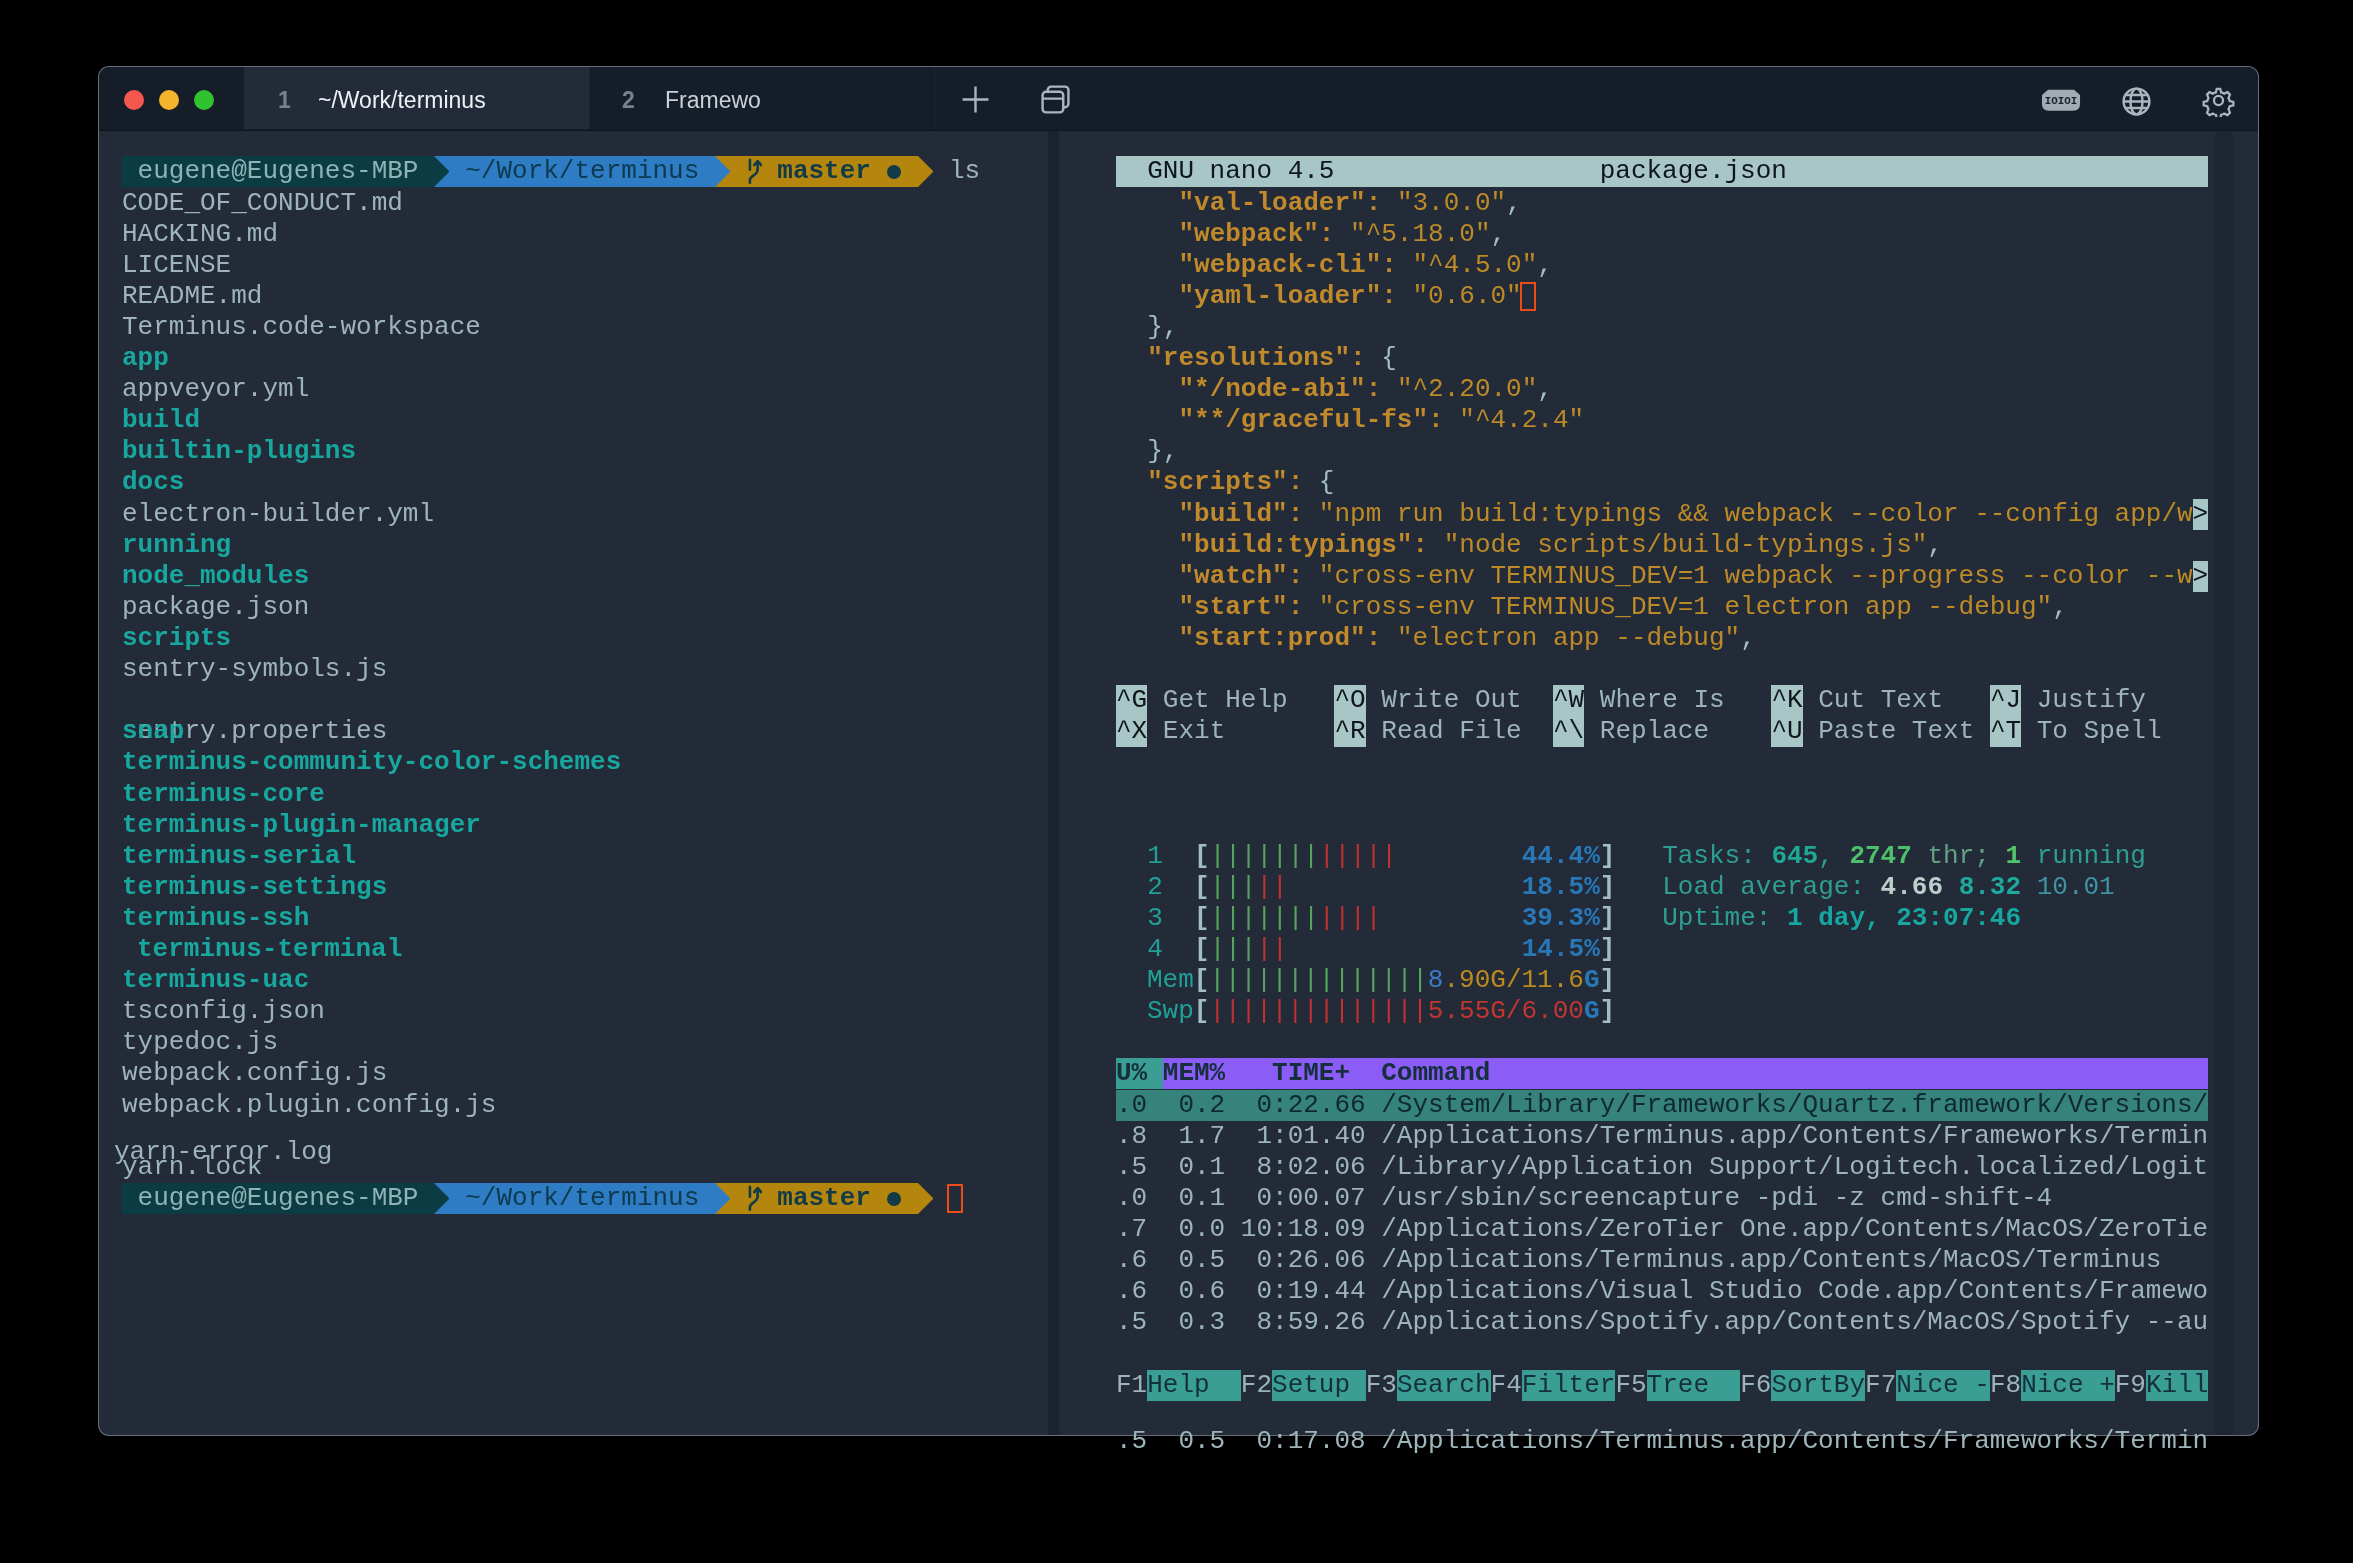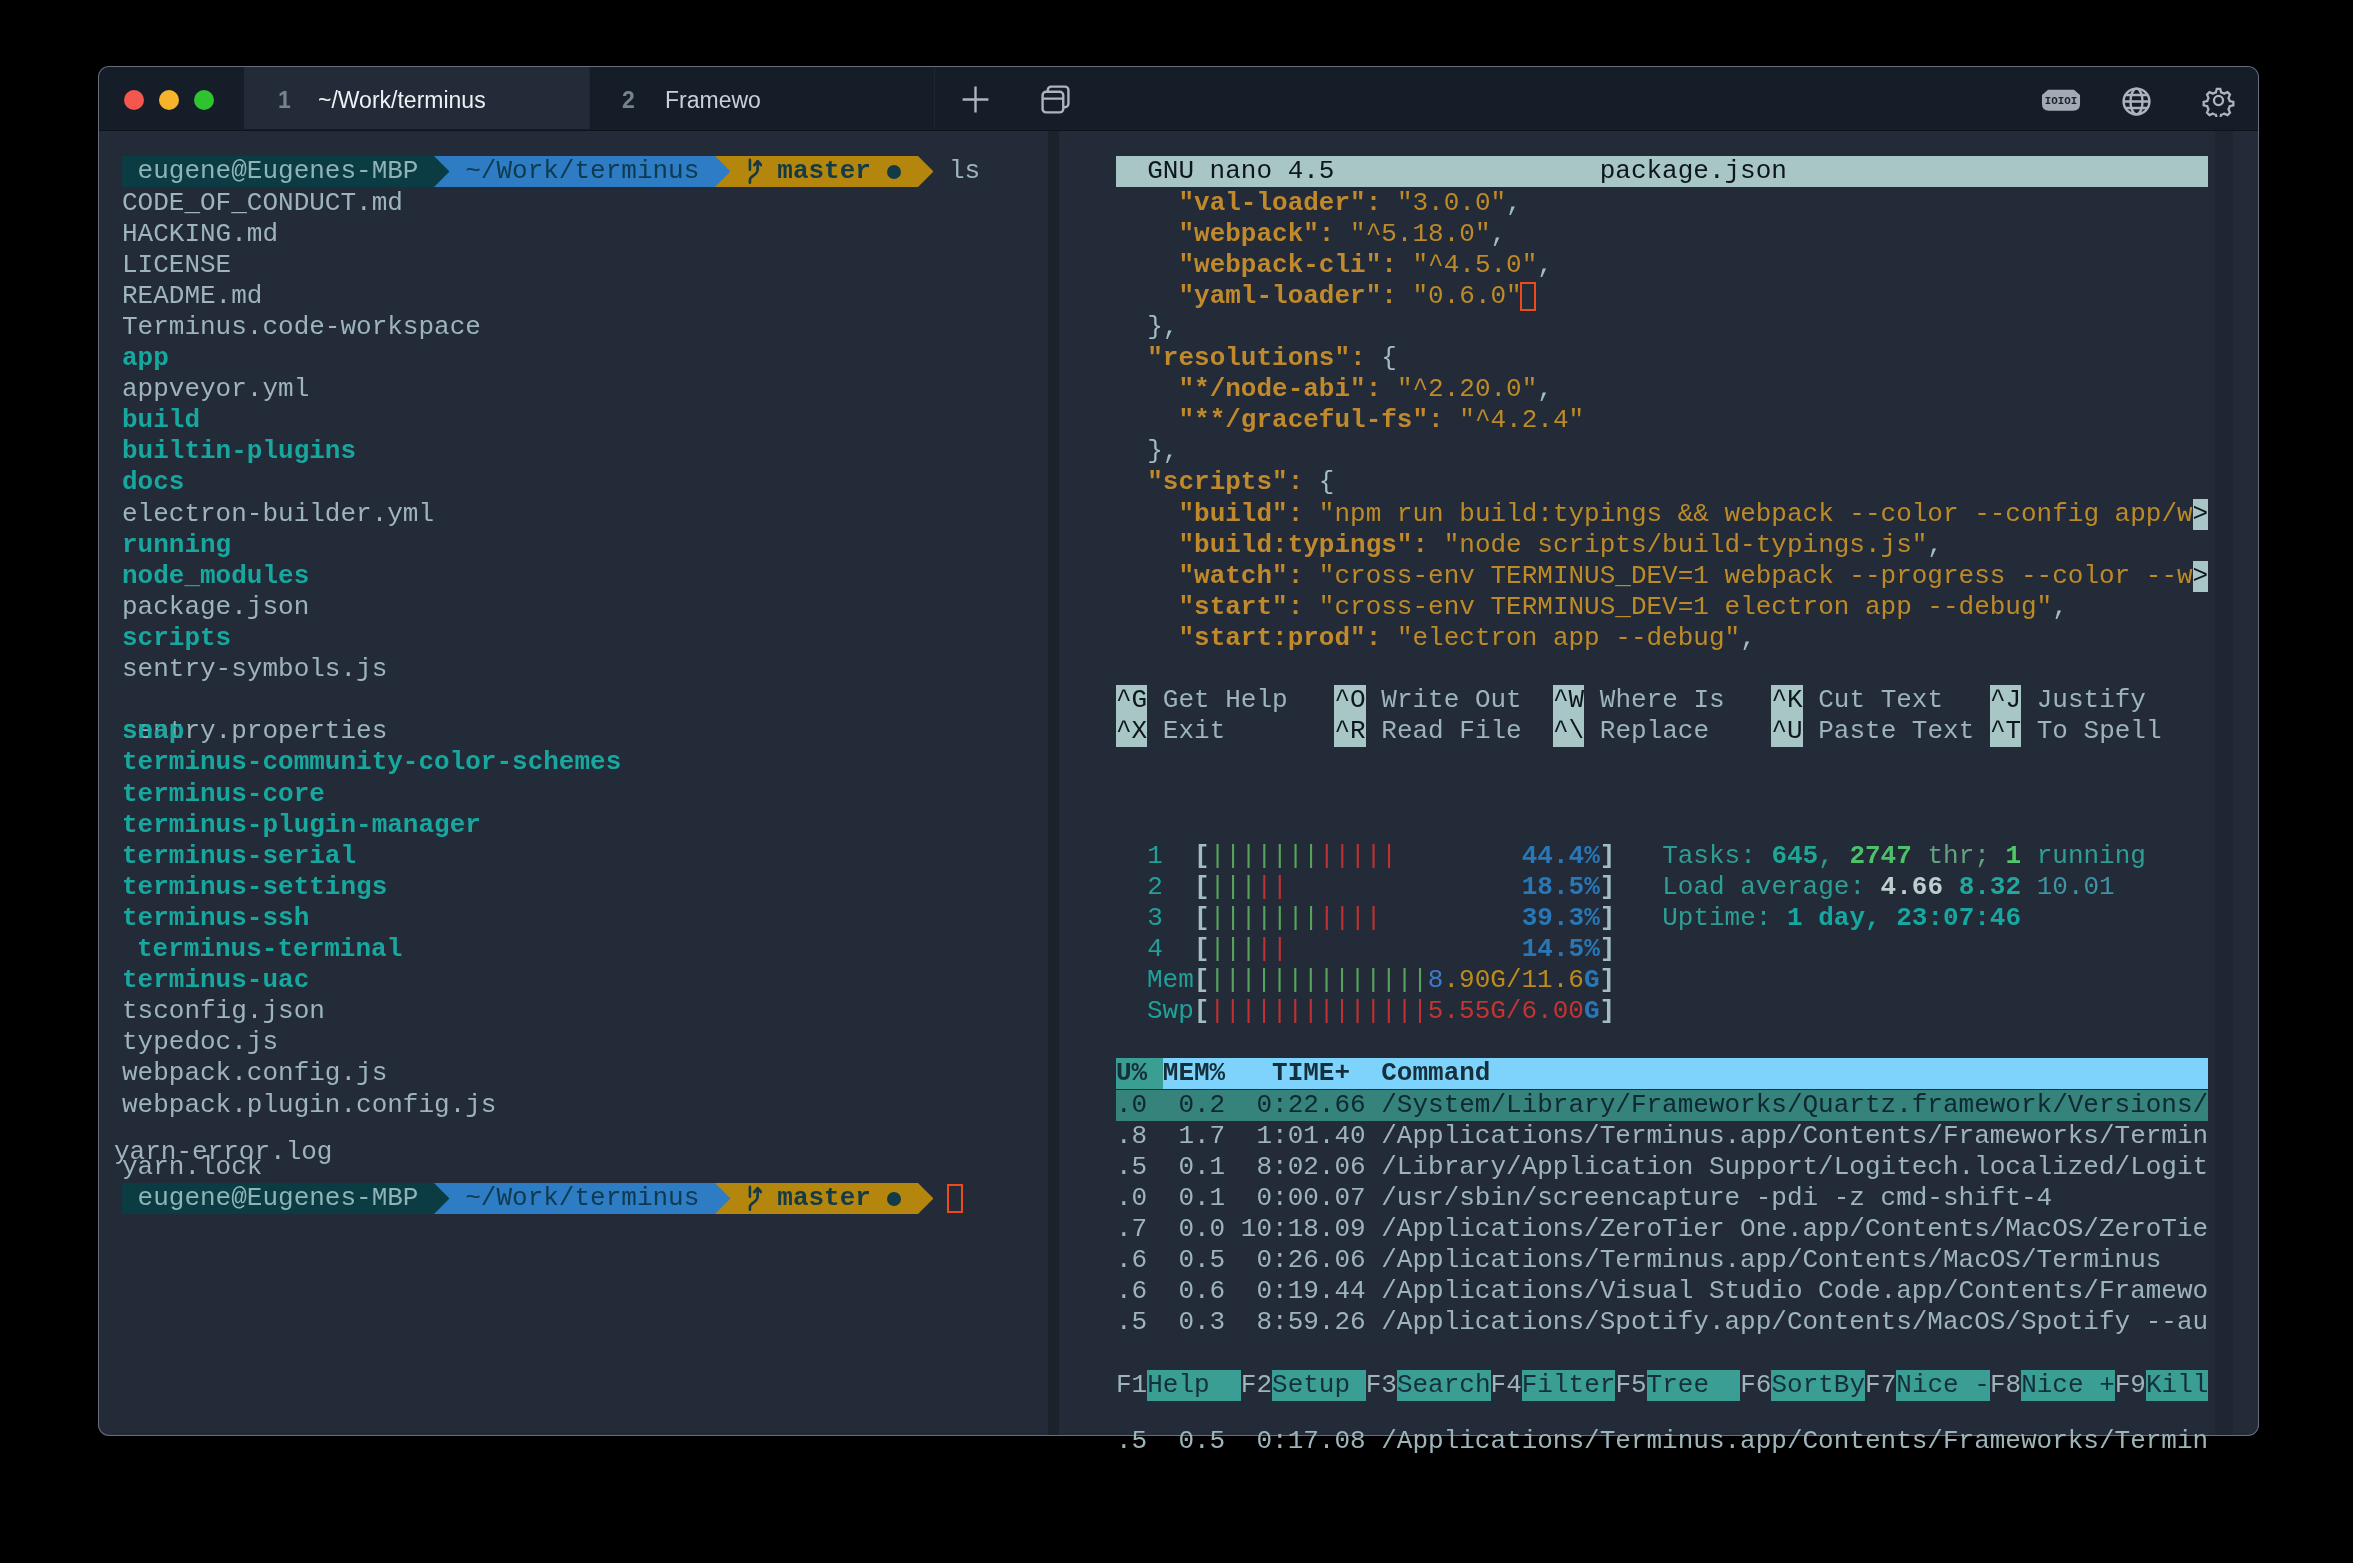--- a/index.html
+++ b/index.html
@@ -129,21 +129,21 @@
 <div class="t" style="left:1116px;top:592px;"><span style="">    </span><span style="color:#C0892B;font-weight:bold;">"start":</span><span style=""> </span><span style="color:#BD8A28;">"cross-env TERMINUS_DEV=1 electron app --debug"</span><span style="color:#A3BDC4;">,</span></div>
 <div class="t" style="left:1116px;top:623px;"><span style="">    </span><span style="color:#C0892B;font-weight:bold;">"start:prod":</span><span style=""> </span><span style="color:#BD8A28;">"electron app --debug"</span><span style="color:#A3BDC4;">,</span></div>
 <div class="t" style="left:1116px;top:685px;"><span style=""></span><span style="color:#0D161D;background:#A9C6C6;">^G</span><span style=""> </span><span style="color:#9DB4BB;">Get Help</span><span style="">   </span><span style="color:#0D161D;background:#A9C6C6;">^O</span><span style=""> </span><span style="color:#9DB4BB;">Write Out</span><span style="">  </span><span style="color:#0D161D;background:#A9C6C6;">^W</span><span style=""> </span><span style="color:#9DB4BB;">Where Is</span><span style="">   </span><span style="color:#0D161D;background:#A9C6C6;">^K</span><span style=""> </span><span style="color:#9DB4BB;">Cut Text</span><span style="">   </span><span style="color:#0D161D;background:#A9C6C6;">^J</span><span style=""> </span><span style="color:#9DB4BB;">Justify</span></div>
 <div class="t" style="left:1116px;top:716px;"><span style=""></span><span style="color:#0D161D;background:#A9C6C6;">^X</span><span style=""> </span><span style="color:#9DB4BB;">Exit</span><span style="">       </span><span style="color:#0D161D;background:#A9C6C6;">^R</span><span style=""> </span><span style="color:#9DB4BB;">Read File</span><span style="">  </span><span style="color:#0D161D;background:#A9C6C6;">^\</span><span style=""> </span><span style="color:#9DB4BB;">Replace</span><span style="">    </span><span style="color:#0D161D;background:#A9C6C6;">^U</span><span style=""> </span><span style="color:#9DB4BB;">Paste Text</span><span style=""> </span><span style="color:#0D161D;background:#A9C6C6;">^T</span><span style=""> </span><span style="color:#9DB4BB;">To Spell</span></div>
 <div class="t" style="left:1116px;top:841px;"><span style="">  </span><span style="color:#21A098;">1</span><span style="">  </span><span style="color:#A3BDC4;font-weight:bold;">[</span><span style="color:#57A35C;">|||||||</span><span style="color:#BF3231;">|||||</span><span style="">        </span><span style="color:#2878B8;font-weight:bold;">44.4%</span><span style="color:#A3BDC4;font-weight:bold;">]</span><span style="">   </span><span style="color:#2E9E94;">Tasks: </span><span style="color:#1EA795;font-weight:bold;">645</span><span style="color:#2E9E94;">, </span><span style="color:#4EC06A;font-weight:bold;">2747</span><span style=""> </span><span style="color:#64A183;">thr; </span><span style="color:#52C46A;font-weight:bold;">1</span><span style=""> </span><span style="color:#2E9E94;">running</span></div>
 <div class="t" style="left:1116px;top:872px;"><span style="">  </span><span style="color:#21A098;">2</span><span style="">  </span><span style="color:#A3BDC4;font-weight:bold;">[</span><span style="color:#57A35C;">|||</span><span style="color:#BF3231;">||</span><span style="">               </span><span style="color:#2878B8;font-weight:bold;">18.5%</span><span style="color:#A3BDC4;font-weight:bold;">]</span><span style="">   </span><span style="color:#2E9E94;">Load average: </span><span style="color:#BCCFCC;font-weight:bold;">4.66</span><span style=""> </span><span style="color:#1FA89E;font-weight:bold;">8.32</span><span style=""> </span><span style="color:#3E93A4;">10.01</span></div>
 <div class="t" style="left:1116px;top:903px;"><span style="">  </span><span style="color:#21A098;">3</span><span style="">  </span><span style="color:#A3BDC4;font-weight:bold;">[</span><span style="color:#57A35C;">|||||||</span><span style="color:#BF3231;">||||</span><span style="">         </span><span style="color:#2878B8;font-weight:bold;">39.3%</span><span style="color:#A3BDC4;font-weight:bold;">]</span><span style="">   </span><span style="color:#2E9E94;">Uptime: </span><span style="color:#16A7A0;font-weight:bold;">1 day, 23:07:46</span></div>
 <div class="t" style="left:1116px;top:934px;"><span style="">  </span><span style="color:#21A098;">4</span><span style="">  </span><span style="color:#A3BDC4;font-weight:bold;">[</span><span style="color:#57A35C;">|||</span><span style="color:#BF3231;">||</span><span style="">               </span><span style="color:#2878B8;font-weight:bold;">14.5%</span><span style="color:#A3BDC4;font-weight:bold;">]</span></div>
 <div class="t" style="left:1147px;top:965px;"><span style="color:#21A098;">Mem</span><span style="color:#A3BDC4;font-weight:bold;">[</span><span style="color:#57A35C;">||||||||||||||</span><span style="color:#3E7CC9;">8</span><span style="color:#BD8B1D;">.90G/11.6</span><span style="color:#2878B8;font-weight:bold;">G</span><span style="color:#A3BDC4;font-weight:bold;">]</span></div>
 <div class="t" style="left:1147px;top:996px;"><span style="color:#21A098;">Swp</span><span style="color:#A3BDC4;font-weight:bold;">[</span><span style="color:#BF3231;">||||||||||||||</span><span style="color:#C23530;">5.55G/6.00</span><span style="color:#2878B8;font-weight:bold;">G</span><span style="color:#A3BDC4;font-weight:bold;">]</span></div>
-<div class="t" style="left:1116px;top:1058px;"><span style="color:#15303C;font-weight:bold;background:#3A9E94;">U% </span><span style="color:#15303C;font-weight:bold;background:#7dd3fc;">MEM%   TIME+  Command                                              </span></div>
+<div class="t" style="left:1116px;top:1058px;"><span style="color:#15303C;font-weight:bold;background:#3A9E94;">U% </span><span style="color:#15303C;font-weight:bold;background:#8b5cf6;">MEM%   TIME+  Command                                              </span></div>
 <div class="t" style="left:1116px;top:1090px;"><span style="color:#0F2831;background:#35837B;">.0  0.2  0:22.66 /System/Library/Frameworks/Quartz.framework/Versions/</span></div>
 <div class="t" style="left:1116px;top:1121px;">.8  1.7  1:01.40 /Applications/Terminus.app/Contents/Frameworks/Termin</div>
 <div class="t" style="left:1116px;top:1152px;">.5  0.1  8:02.06 /Library/Application Support/Logitech.localized/Logit</div>
 <div class="t" style="left:1116px;top:1183px;">.0  0.1  0:00.07 /usr/sbin/screencapture -pdi -z cmd-shift-4</div>
 <div class="t" style="left:1116px;top:1214px;">.7  0.0 10:18.09 /Applications/ZeroTier One.app/Contents/MacOS/ZeroTie</div>
 <div class="t" style="left:1116px;top:1245px;">.6  0.5  0:26.06 /Applications/Terminus.app/Contents/MacOS/Terminus</div>
 <div class="t" style="left:1116px;top:1276px;">.6  0.6  0:19.44 /Applications/Visual Studio Code.app/Contents/Framewo</div>
 <div class="t" style="left:1116px;top:1307px;">.5  0.3  8:59.26 /Applications/Spotify.app/Contents/MacOS/Spotify --au</div>
 <div class="t" style="left:1116px;top:1384px;margin-top:42px;">.5  0.5  0:17.08 /Applications/Terminus.app/Contents/Frameworks/Termin</div>
 <div class="t" style="left:1116px;top:1370px;"><span style="color:#9DB4BB;">F1</span><span style="color:#15303C;background:#3A9E94;">Help  </span><span style="color:#9DB4BB;">F2</span><span style="color:#15303C;background:#3A9E94;">Setup </span><span style="color:#9DB4BB;">F3</span><span style="color:#15303C;background:#3A9E94;">Search</span><span style="color:#9DB4BB;">F4</span><span style="color:#15303C;background:#3A9E94;">Filter</span><span style="color:#9DB4BB;">F5</span><span style="color:#15303C;background:#3A9E94;">Tree  </span><span style="color:#9DB4BB;">F6</span><span style="color:#15303C;background:#3A9E94;">SortBy</span><span style="color:#9DB4BB;">F7</span><span style="color:#15303C;background:#3A9E94;">Nice -</span><span style="color:#9DB4BB;">F8</span><span style="color:#15303C;background:#3A9E94;">Nice +</span><span style="color:#9DB4BB;">F9</span><span style="color:#15303C;background:#3A9E94;">Kill</span></div>

